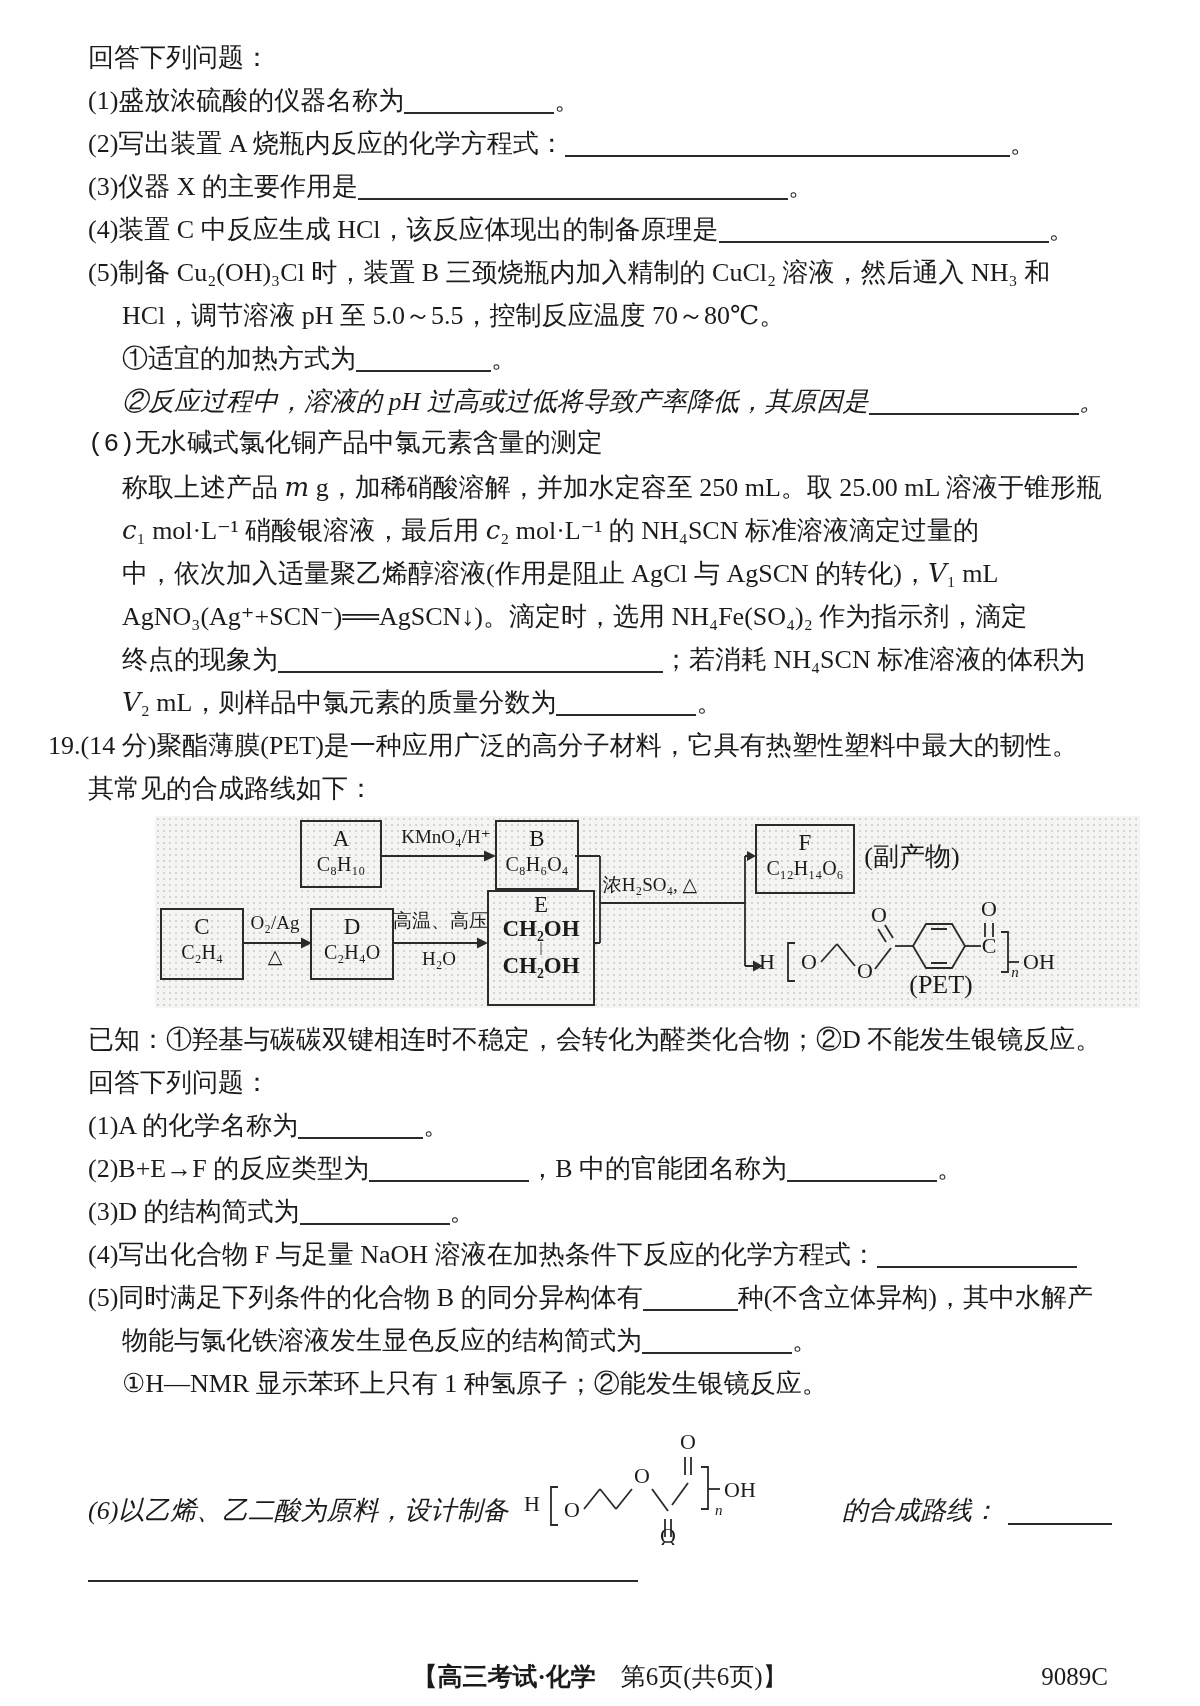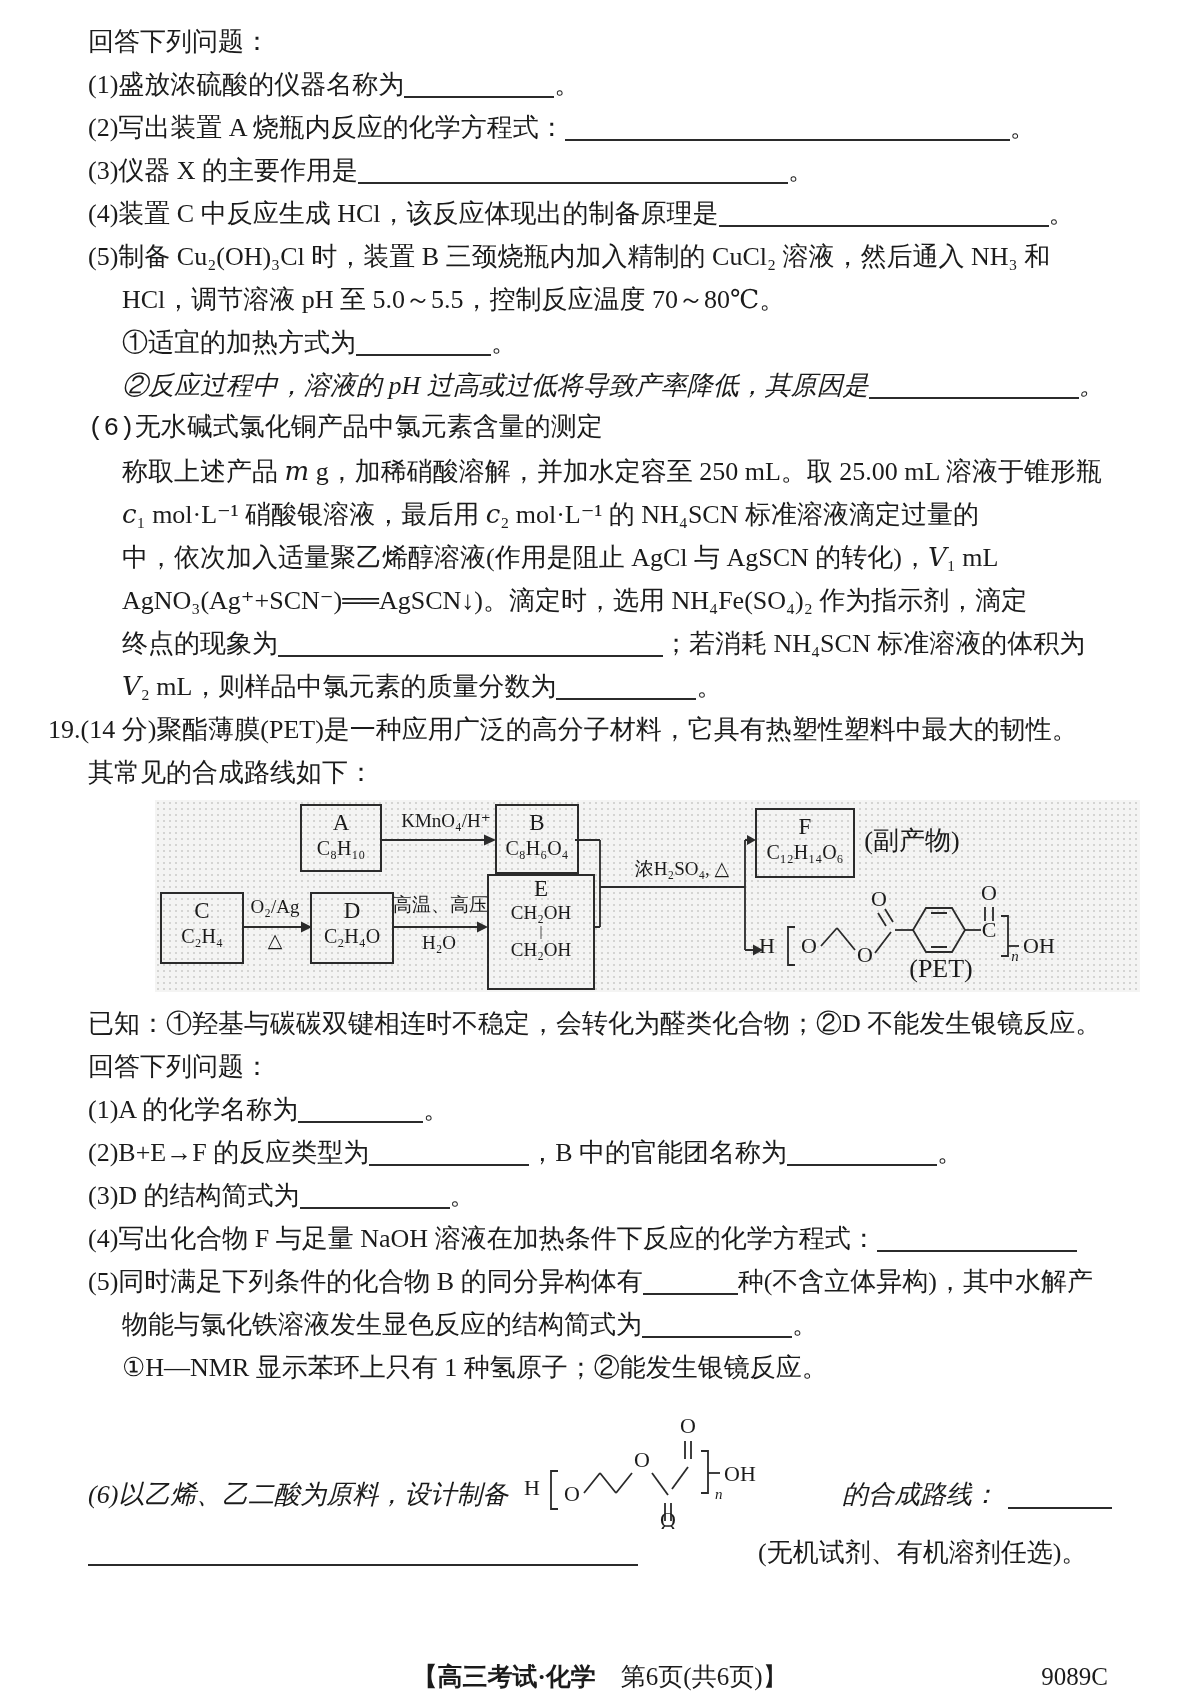--- a/index.html
+++ b/index.html
@@ -1,42 +1,42 @@
 <!DOCTYPE html>
 <html><head>
 <meta charset="utf-8">
 <style>
   html,body{margin:0;padding:0;}
   body{
     width:1200px;height:1706px;position:relative;overflow:hidden;
     background:#ffffff;color:#1b1b1b;
     font-family:"Liberation Serif","DejaVu Serif",serif;
   }
-  .content{padding-top:20px;}
+  .content{padding-top:20px;margin-top:16px;}
   .line{line-height:43px;font-size:26px;white-space:nowrap;}
   .line .blank{
     display:inline-block;border-bottom:2px solid #2b2b2b;height:30px;
     vertical-align:-5px;
   }
   .line .gap{display:inline-block;}
   .it{font-style:italic;font-family:"DejaVu Serif",serif;}
 
   
   .scheme{
     position:relative;width:985px;height:192px;margin:6px 0 10px 155px;
     background-color:#f4f4f3;
     background-image:radial-gradient(circle,#d4d4d2 0.9px,transparent 1.15px);
     background-size:6px 6px;
   }
   .scheme svg{position:absolute;left:0;top:0;}
   .rbox{position:absolute;border:2px solid #2b2b2b;text-align:center;background:transparent;}
   .rbox .bl{font-size:23px;line-height:27px;margin-top:3px;}
   .rbox .bf{font-size:20px;line-height:25px;}
   .rbox.ebox .bl{margin-top:1px;line-height:24px;}
-  .rbox.ebox .bf{font-size:19px;line-height:23px;}
+  .rbox.ebox .bf{font-size:23px;line-height:23px;font-weight:bold;}
   .rbox.ebox .bond{font-size:15px;line-height:14px;}
   .dlabel{position:absolute;text-align:center;font-size:19px;line-height:22px;white-space:nowrap;}
   .dlabel.big{font-size:26px;}
   .scheme text, .row6 text{font-family:"Liberation Serif","DejaVu Serif",serif;}
 
   
   .row6{position:relative;height:142px;font-size:26px;}
   .row6 .t{position:absolute;top:88px;line-height:36px;white-space:nowrap;font-style:italic;}
   .row6 .blank6{position:absolute;border-bottom:2px solid #2b2b2b;height:0;top:118px;}
   .row6 svg{position:absolute;}
@@ -136,21 +136,21 @@
     <div class="rbox" style="left:600px;top:8px;width:96px;height:66px">
       <div class="bl">F</div>
       <div class="bf">C₁₂H₁₄O₆</div>
     </div>
 
     <span class="dlabel" style="left:236px;top:10px;width:110px">KMnO₄/H⁺</span>
     <span class="dlabel" style="left:88px;top:96px;width:64px">O₂/Ag</span>
     <span class="dlabel" style="left:88px;top:130px;width:64px">△</span>
     <span class="dlabel" style="left:238px;top:94px;width:92px">高温、高压</span>
     <span class="dlabel" style="left:238px;top:132px;width:92px">H₂O</span>
-    <span class="dlabel" style="left:458px;top:58px;width:138px">浓H₂SO₄, △</span>
+    <span class="dlabel" style="left:426px;top:58px;width:138px">浓H₂SO₄, △</span>
     <span class="dlabel big" style="left:702px;top:30px;width:110px">(副产物)</span>
     <span class="dlabel big" style="left:726px;top:158px;width:120px">(PET)</span>
   </div>
 
   <div>
       <div class="line" style="padding-left: 88px;"><span>已知：①羟基与碳碳双键相连时不稳定，会转化为醛类化合物；②D 不能发生银镜反应。</span></div>
       <div class="line" style="padding-left: 88px;"><span>回答下列问题：</span></div>
       <div class="line" style="padding-left: 88px;"><span>(1)A 的化学名称为</span><span class="blank" style="width: 125px;"></span><span>。</span></div>
       <div class="line" style="padding-left: 88px;"><span>(2)B+E→F 的反应类型为</span><span class="blank" style="width: 160px;"></span><span>，B 中的官能团名称为</span><span class="blank" style="width: 150px;"></span><span>。</span></div>
       <div class="line" style="padding-left: 88px;"><span>(3)D 的结构简式为</span><span class="blank" style="width: 150px;"></span><span>。</span></div>
@@ -185,21 +185,21 @@
         <text x="168" y="44">O</text>
         <text x="195" y="110" font-size="15" font-style="italic" text-anchor="start">n</text>
         <text x="204" y="92" text-anchor="start">OH</text>
       </g>
     </svg>
     <span class="t" style="left:842px">的合成路线：</span>
     <span class="blank6" style="left:1008px;width:104px"></span>
   </div>
 
   <div>
-      <div class="line" style="padding-left: 88px;"><span class="blank" style="width: 550px;"></span><span class="gap" style="width: 120px;"></span><span>(无机试剂、有机溶剂任选)。</span></div>
+      <div class="line" style="padding-left: 88px;"><span class="blank" style="width: 550px;"></span><span class="gap" style="width: 120px;"></span></div>
     </div>
 
 </div>
 
 <div class="footer">
   <div class="fcenter">
     <span class="ftitle">【高三考试·化学</span><span>　第6页(共6页)】</span>
   </div>
   <span class="fcode">9089C</span>
 </div>

